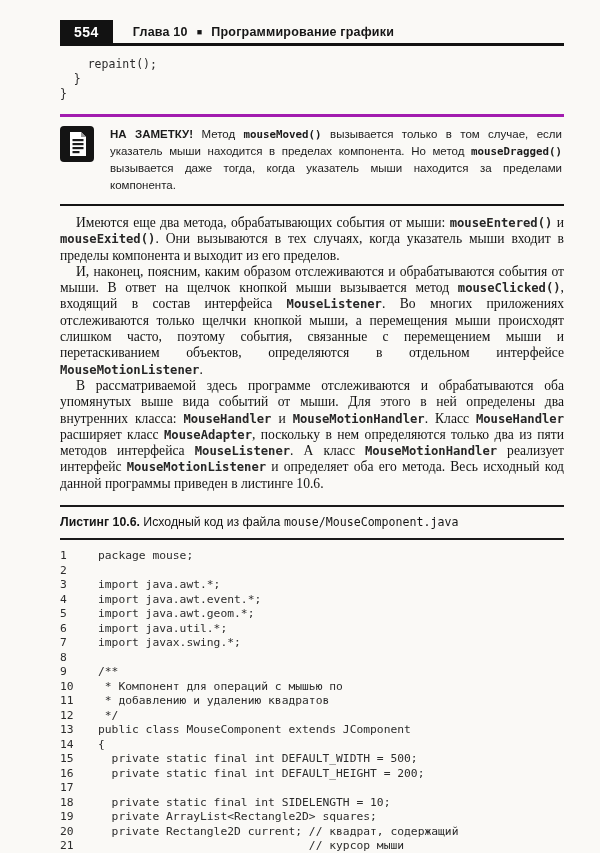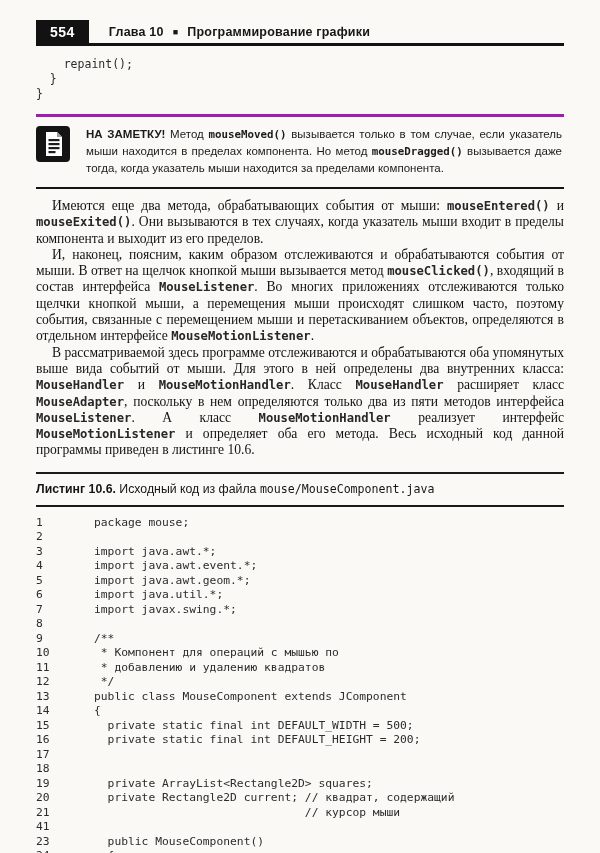--- a/index.html
+++ b/index.html
@@ -5,20 +5,21 @@
   * { margin: 0; padding: 0; box-sizing: border-box; }
   html, body { background: #e8e6e2; }
   .page {
     position: relative;
     width: 600px;
     height: 853px;
     margin: 0 auto;
     background: #faf9f6;
     color: #161616;
     overflow: hidden;
+    padding-left: 24px;
   }
   .content {
     padding: 20px 36px 0 36px;
   }
 
   
   .runhead {
     display: flex;
     align-items: stretch;
     border-bottom: 3px solid #121212;
@@ -120,21 +121,21 @@
     font-size: 11.3px;
     line-height: 14.5px;
     color: #2c2c2c;
   }
   .code-line { display: flex; min-height: 14.5px; }
   .ln {
     flex: 0 0 38px;
     text-align: left;
     color: #2c2c2c;
   }
-  .lc { white-space: pre; margin-left: 20px; }
+  .lc { white-space: pre; }
 </style>
 </head>
 <body>
 
 <div class="page">
   <div class="content">
 
     <div class="runhead">
       <div class="pagenum-box">554</div>
       <div class="runhead-title">
@@ -237,20 +238,21 @@
         <div class="code-line">
           <span class="ln">16</span>
           <span class="lc">  private static final int DEFAULT_HEIGHT = 200;</span>
         </div>
         <div class="code-line">
           <span class="ln">17</span>
           <span class="lc"></span>
         </div>
         <div class="code-line">
           <span class="ln">18</span>
+          <span class="lc">  private static final int SIDELENGTH = 10;</span>
         </div>
         <div class="code-line">
           <span class="ln">19</span>
           <span class="lc">  private ArrayList&lt;Rectangle2D&gt; squares;</span>
         </div>
         <div class="code-line">
           <span class="ln">20</span>
           <span class="lc">  private Rectangle2D current; // квадрат, содержащий</span>
         </div>
         <div class="code-line">

